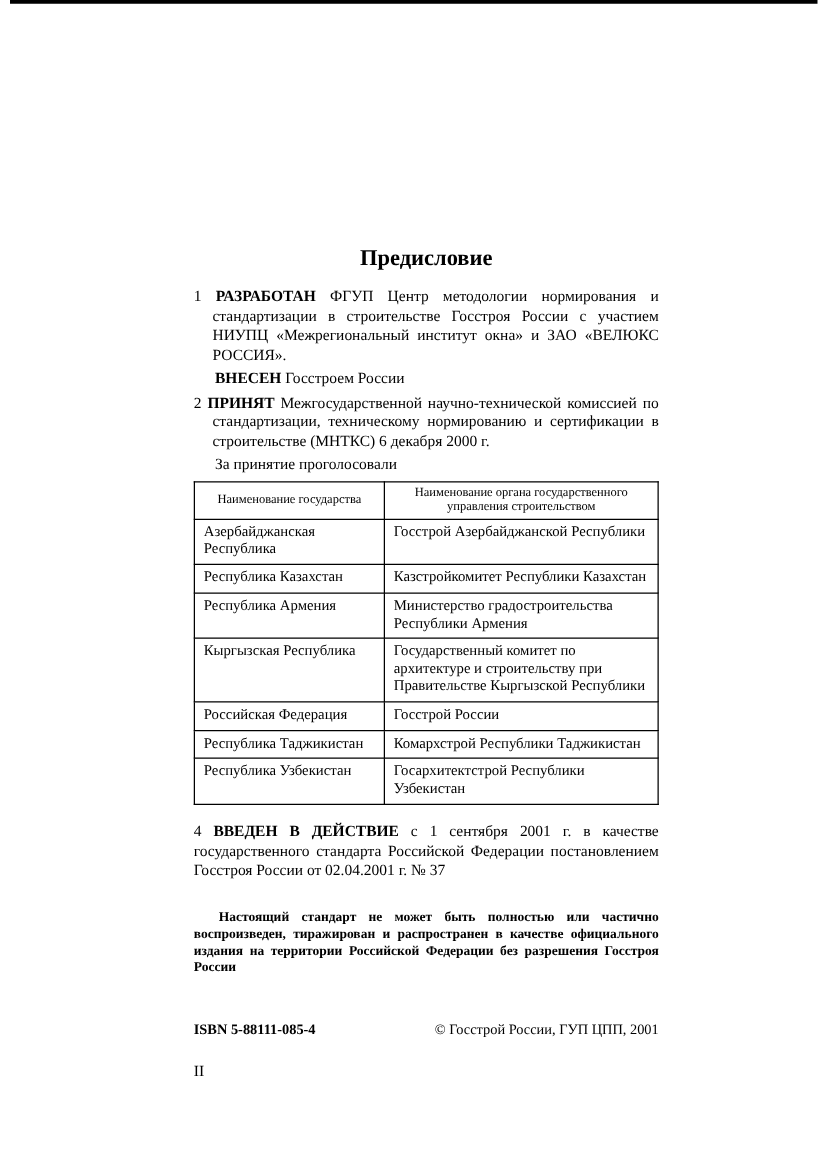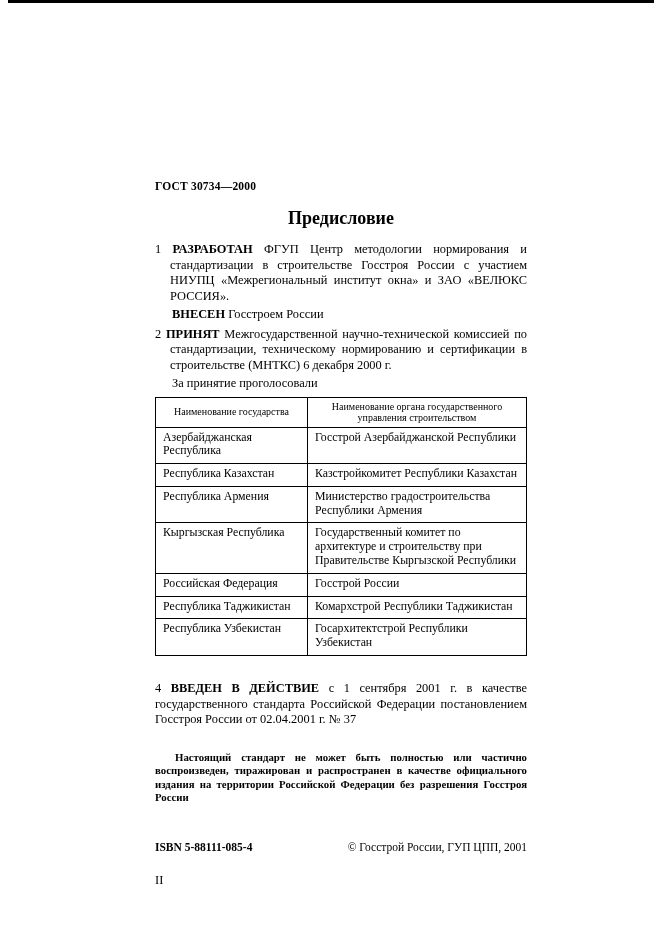--- a/index.html
+++ b/index.html
@@ -17,21 +17,21 @@
   }
   .content {
     position: absolute; left: 155px; top: 180px; width: 372px;
   }
   .doc-number { font-weight: bold; font-size: 11.5px; letter-spacing: 0.2px; }
   .page-title { text-align: center; font-weight: bold; font-size: 18px; margin: 16px 0 13px 0; }
   .para { font-size: 12.4px; line-height: 15.5px; text-align: justify; margin: 0 0 3px 0; }
   .hang { padding-left: 15px; text-indent: -15px; }
   .sub-line { margin: 1px 0 4px 17px; font-size: 12.4px; line-height: 15.5px; }
   table.voting {
-    border-collapse: collapse; width: 100%; margin: 5px 0 25px 0;
+    border-collapse: collapse; width: 100%; margin: 5px 0 14px 0;
     table-layout: fixed;
   }
   table.voting th, table.voting td { border: 1px solid #000; }
   table.voting th {
     font-weight: normal; font-size: 10px; line-height: 11.5px;
     text-align: center; vertical-align: middle; padding: 3px 8px;
   }
   table.voting td {
     font-size: 11.8px; line-height: 13.8px;
     vertical-align: top; padding: 3px 7px 5px 7px;
@@ -53,21 +53,20 @@
   b { font-weight: bold; text-align: center; }
 </style>
 </head>
 <body>
 
 <div class="page">
   <div class="scan-line-top"></div>
 
   <div class="content">
 
-    <div class="doc-number">ГОСТ 30734—2000</div>
 
     <div class="page-title">Предисловие</div>
 
     <p class="para hang"><span>1</span> <b>РАЗРАБОТАН</b> <span>ФГУП Центр методологии нормирования и стандартизации в строительстве Госстроя России с участием НИУПЦ «Межрегиональный институт окна» и ЗАО «ВЕЛЮКС РОССИЯ».</span></p>
 
     <p class="sub-line"><b>ВНЕСЕН</b> <span>Госстроем России</span></p>
 
     <p class="para hang"><span>2</span> <b>ПРИНЯТ</b> <span>Межгосударственной научно-технической комиссией по стандартизации, техническому нормированию и сертификации в строительстве (МНТКС) 6 декабря 2000 г.</span></p>
 
     <p class="sub-line">За принятие проголосовали</p>

